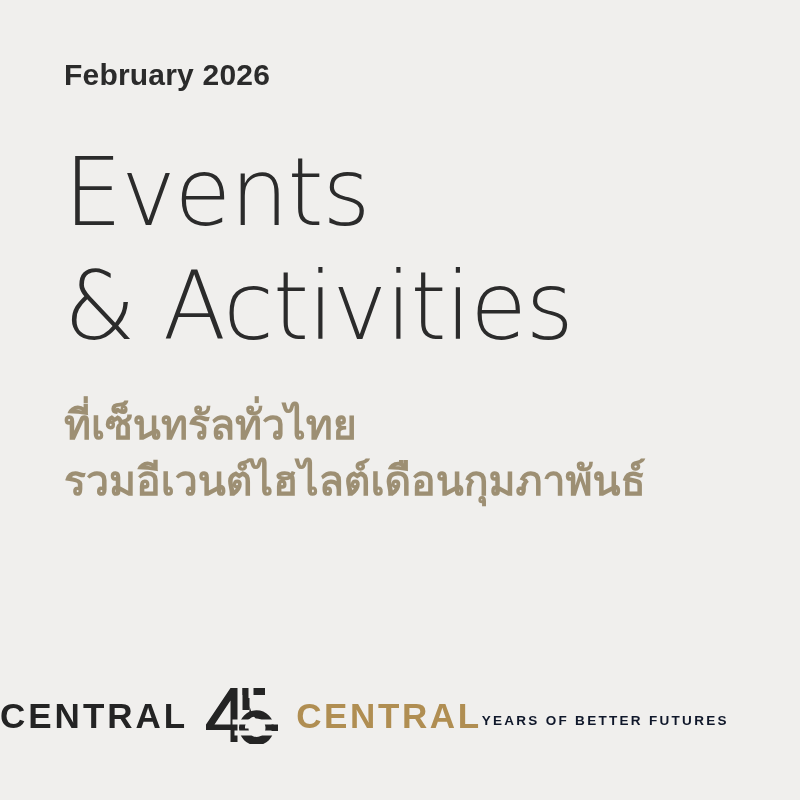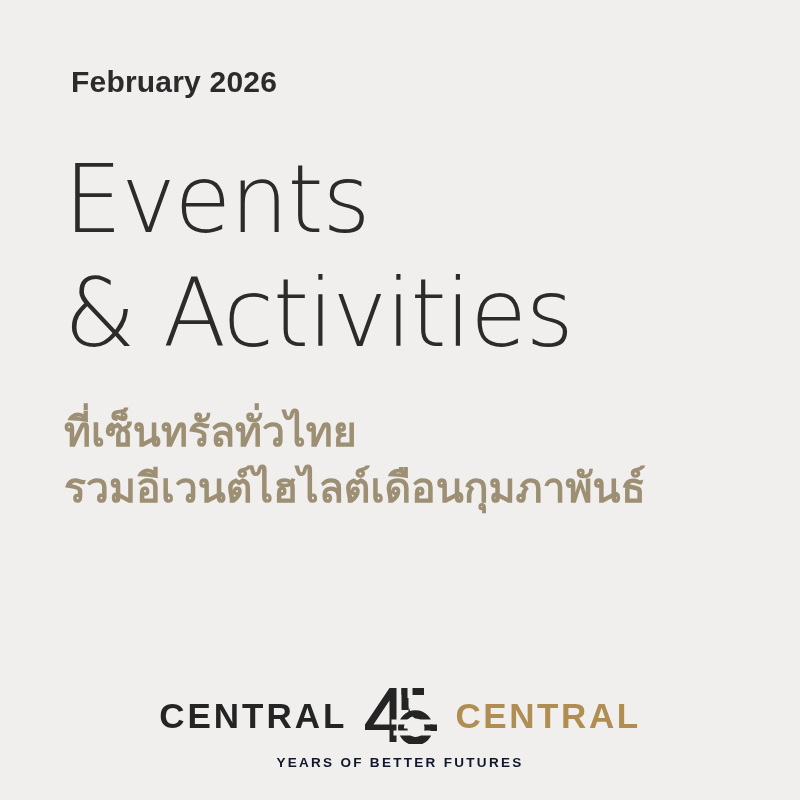--- a/index.html
+++ b/index.html
@@ -31,21 +31,21 @@
     width: 700px;
   }
 
   .eyebrow {
     font-family: "Liberation Sans", sans-serif;
     font-size: 30px;
     font-weight: 700;
     letter-spacing: 0.2px;
     color: #2b2b2b;
     line-height: 1.1;
-    margin: 7px;
+    margin: 0;
     white-space: nowrap;
   }
 
   .headline {
     margin: 0;
     padding: 0;
     color: #2b2b2b;
   }
 
   .headline-line {
@@ -79,21 +79,21 @@
     letter-spacing: 0px;
   }
 
   
   .logo-lockup {
     position: absolute;
     left: 0;
     right: 0;
     top: 686px;
     display: flex;
-    flex-direction: column;
+    flex-direction: row;
     align-items: center;
   }
 
   .logo-row {
     display: flex;
     align-items: center;
     justify-content: center;
     height: 58px;
   }
 

